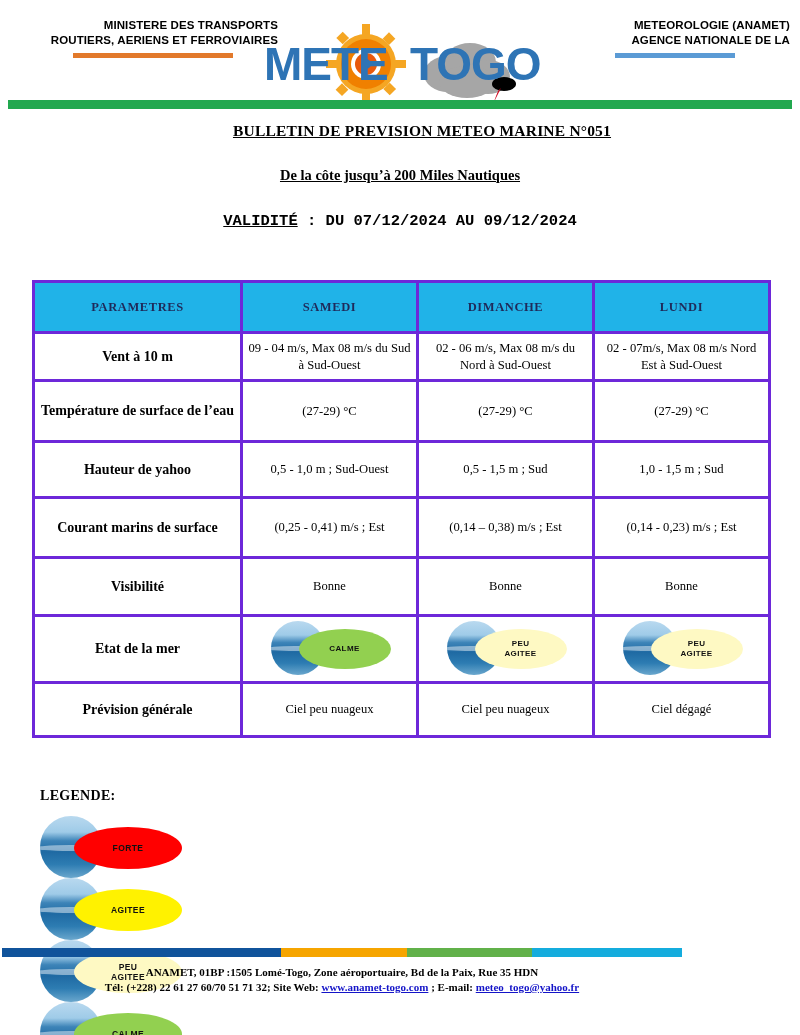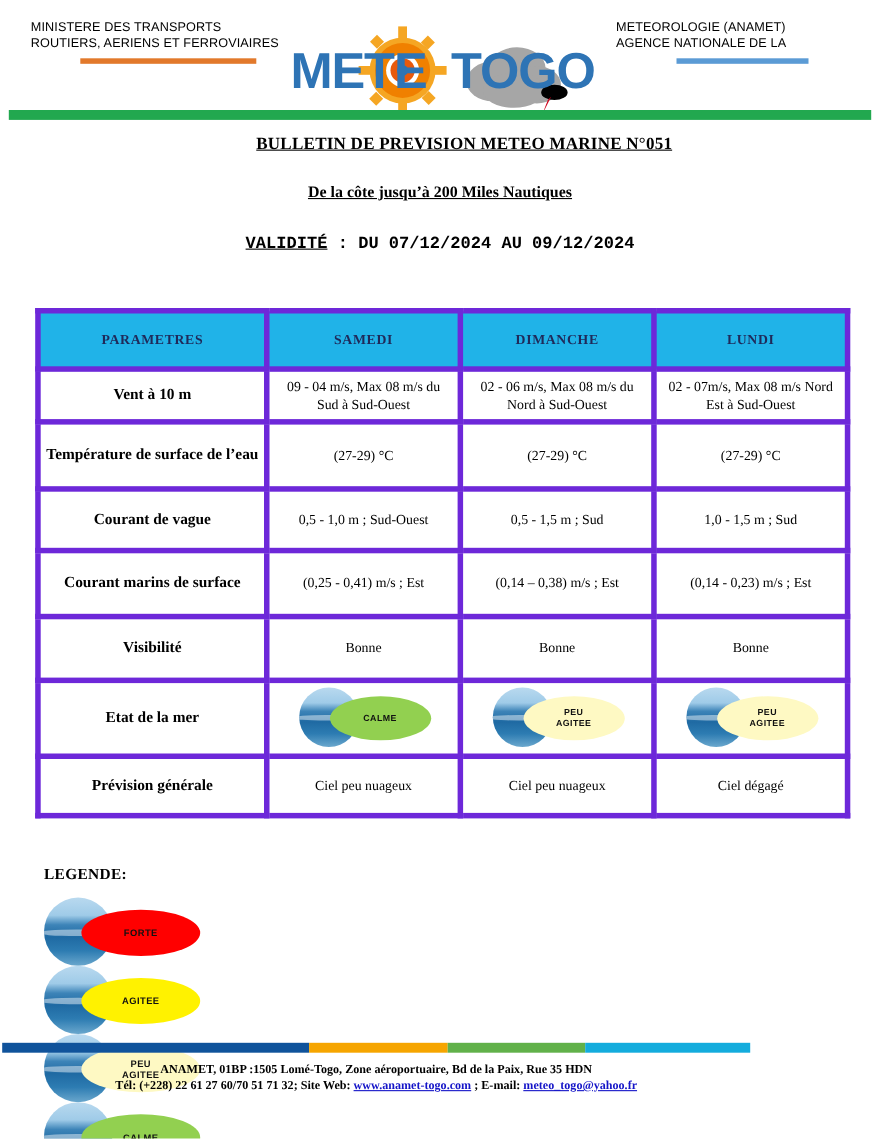--- a/index.html
+++ b/index.html
@@ -17,23 +17,23 @@
   }
 
   
   .masthead {
     position: relative;
     height: 96px;
     width: 800px;
   }
   .org-block {
     position: absolute;
-    text-align: left;
+    text-align: right;
     font-family: "Liberation Sans", sans-serif;
-    font-weight: normal;
+    font-weight: bold;
     font-size: 11.5px;
     line-height: 15px;
     letter-spacing: 0.1px;
     color: #000000;
   }
   .org-left  { left: 28px;  top: 18px; width: 250px; }
   .org-right { left: 560px; top: 18px; width: 230px; }
   .org-rule {
     height: 5px;
     margin: 5px auto 0 auto;
@@ -94,21 +94,21 @@
     left: 32px;
     top: 280px;
     width: 736px;
   }
   table.bulletin {
     border-collapse: collapse;
     width: 736px;
     table-layout: fixed;
   }
   table.bulletin td, table.bulletin th {
-    border: 5px solid #6d28d9;
+    border: 3px solid #6d28d9;
     vertical-align: middle;
     text-align: center;
     padding: 4px 5px;
   }
   table.bulletin thead th {
     background: #20B3E8;
     color: #1F2A5A;
     font-family: "Liberation Serif", serif;
     font-weight: bold;
     font-size: 12.5px;
@@ -352,21 +352,21 @@
         <td class="val">02 - 06 m/s, Max 08 m/s du Nord à Sud-Ouest</td>
         <td class="val">02 - 07m/s, Max 08  m/s Nord Est à  Sud-Ouest</td>
       </tr>
       <tr style="height:61px">
         <td class="param">Température de surface de l’eau</td>
         <td class="val">(27-29) °C</td>
         <td class="val">(27-29) °C</td>
         <td class="val">(27-29) °C</td>
       </tr>
       <tr style="height:56px">
-        <td class="param">Courant de vague</td>
+        <td class="param">Hauteur de yahoo</td>
         <td class="val">0,5 - 1,0 m ;  Sud-Ouest</td>
         <td class="val">0,5 - 1,5 m ;  Sud</td>
         <td class="val">1,0 - 1,5 m ;   Sud</td>
       </tr>
       <tr style="height:60px">
         <td class="param">Courant marins de surface</td>
         <td class="val">(0,25 - 0,41) m/s ; Est</td>
         <td class="val">(0,14 – 0,38) m/s ;  Est</td>
         <td class="val">(0,14 - 0,23) m/s ;  Est</td>
       </tr>

